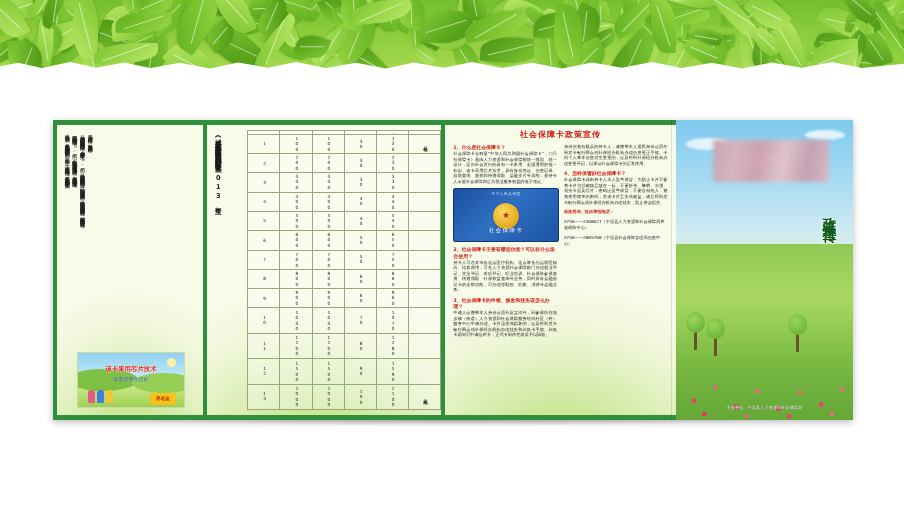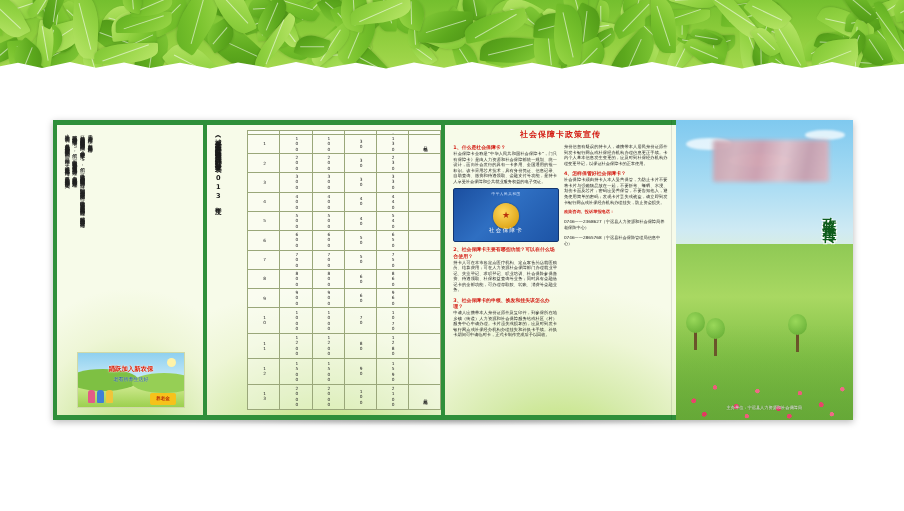--- a/index.html
+++ b/index.html
@@ -389,21 +389,21 @@
       <div class="body">
         <div class="vtext">无意户籍是否迁移，其养老保险关系不转移。</div>
         <div class="vtext">第二种是城乡居民养老保险和城镇企业职工养老保险的衔接：参保缴费年限不足15年的，可申请从城乡居民养老保险转入城镇职工养老保险；已达到城镇职工养老保险法定退休年龄的，可申请将城镇职工基本养老保险关系转入城乡居民养老保险，按照城乡居民养老保险办法计发待遇。</div>
         <div class="vtext">城镇职工养老保险缴费年限满15年的，可以申请将城镇职工基本养老保险关系转入城乡居民养老保险，由参保地社保经办机构按照规定办理。</div>
         <div class="vtext">这里需要说明，凡重复参加城乡居民养老保险和城镇职工养老保险的，只能保留一个，不得重复领取养老保险待遇；重复缴费时段的个人账户储存额退还本人。</div>
       </div>
       <div class="photo">
         <div class="ph-sun"></div>
         <div class="ph-hill"></div>
         <div class="ph-hill2"></div>
-        <div class="ph-banner">踊跃加入新农保</div>
+        <div class="ph-banner">该卡采用芯片技术</div>
         <div class="ph-sub">老有所养生活好</div>
         <div class="ph-people">
           <div class="ph-p" style="left:0;background:#e35b86;"></div>
           <div class="ph-p" style="left:9px;background:#3f7fd6;"></div>
           <div class="ph-p" style="left:18px;background:#f0c53a;"></div>
         </div>
         <div class="ph-badge" style="left:72px;">养老金</div>
       </div>
     </div>
 

